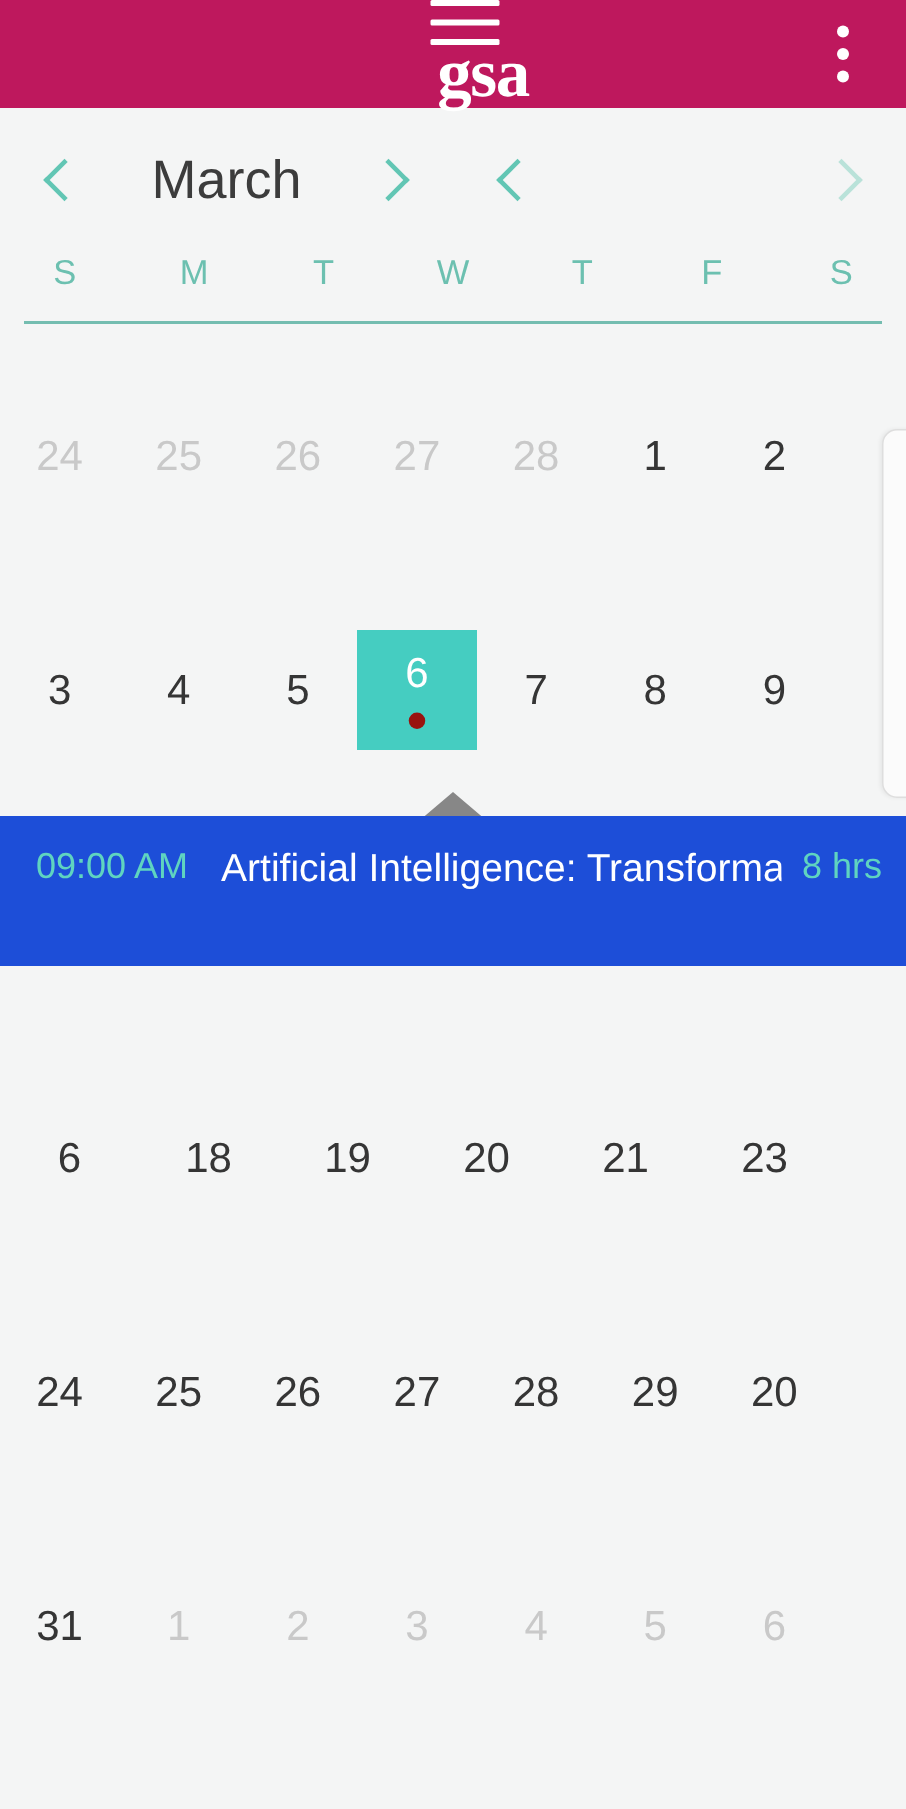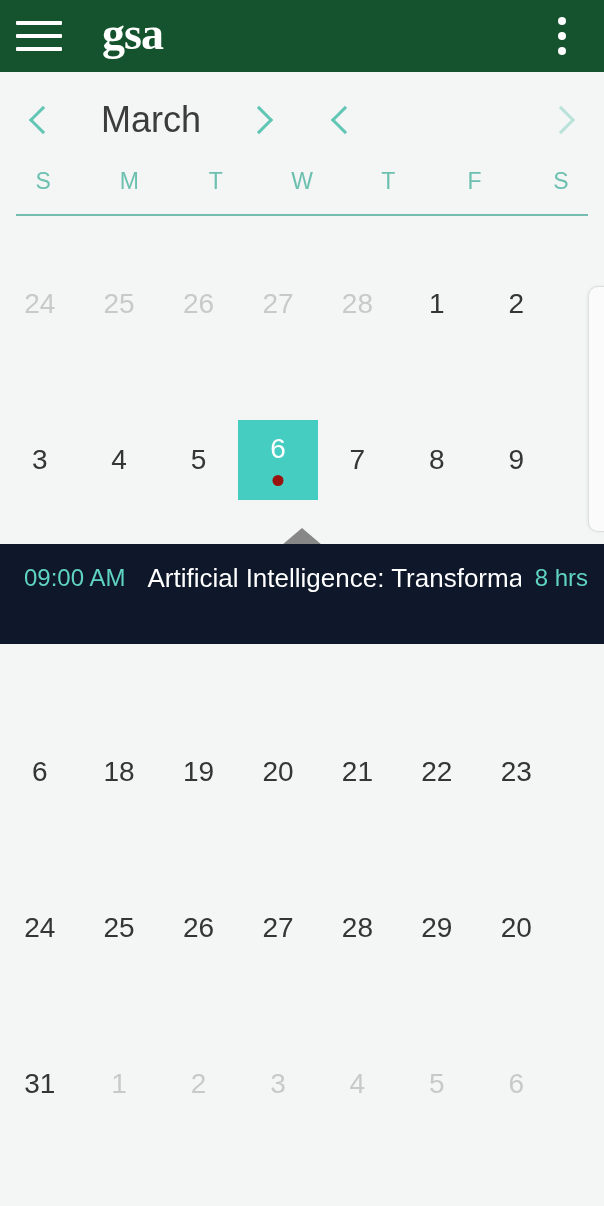--- a/index.html
+++ b/index.html
@@ -15,23 +15,24 @@
     background: #f4f5f5;
     position: relative;
   }
 
   
   .appbar {
     position: absolute;
     top: 0; left: 0;
     width: 604px;
     height: 72px;
-    background: #14532d;
+    background: #be185d;
     display: flex;
     align-items: center;
+    flex-direction: column;
   }
 
   .hamburger {
     width: 46px;
     height: 36px;
     margin-left: 16px;
     display: flex;
     flex-direction: column;
     justify-content: center;
     gap: 9px;
@@ -206,21 +207,21 @@
     border-radius: 10px;
     box-shadow: -1px 0 3px rgba(0,0,0,0.06);
   }
 
   
   .event-popup {
     position: absolute;
     top: 544px; left: 0;
     width: 604px;
     height: 100px;
-    background: #0f172a;
+    background: #1d4ed8;
   }
   .popup-arrow {
     position: absolute;
     top: 528px;
     left: 302px;
     transform: translateX(-50%);
     width: 0; height: 0;
     border-left: 20px solid transparent;
     border-right: 20px solid transparent;
     border-bottom: 17px solid #878787;
@@ -379,23 +380,20 @@
       <div class="cell">
         <span class="num">19</span>
       </div>
       <div class="cell">
         <span class="num">20</span>
       </div>
       <div class="cell">
         <span class="num">21</span>
       </div>
       <div class="cell">
-        <span class="num">22</span>
-      </div>
-      <div class="cell">
         <span class="num">23</span>
       </div>
     </div>
     <div class="week">
       <div class="cell">
         <span class="num">24</span>
       </div>
       <div class="cell">
         <span class="num">25</span>
       </div>

